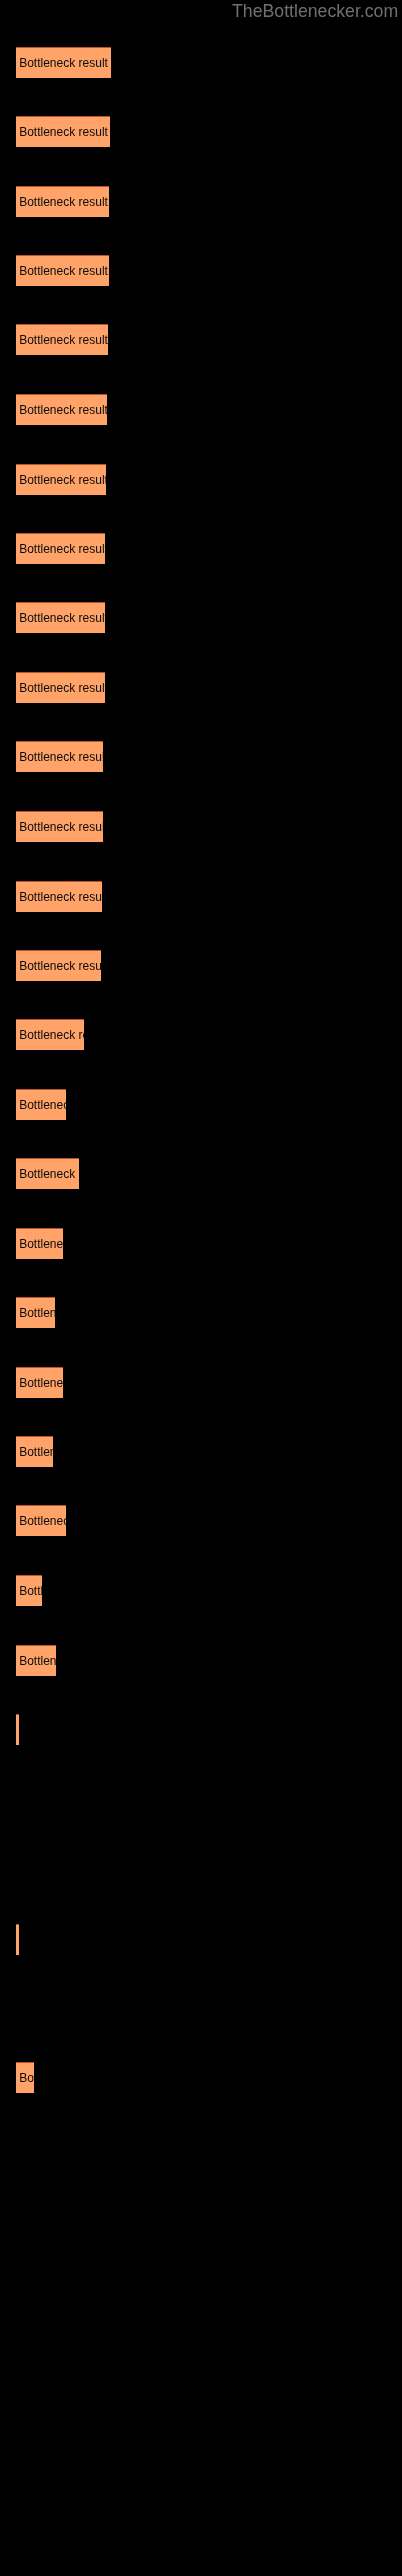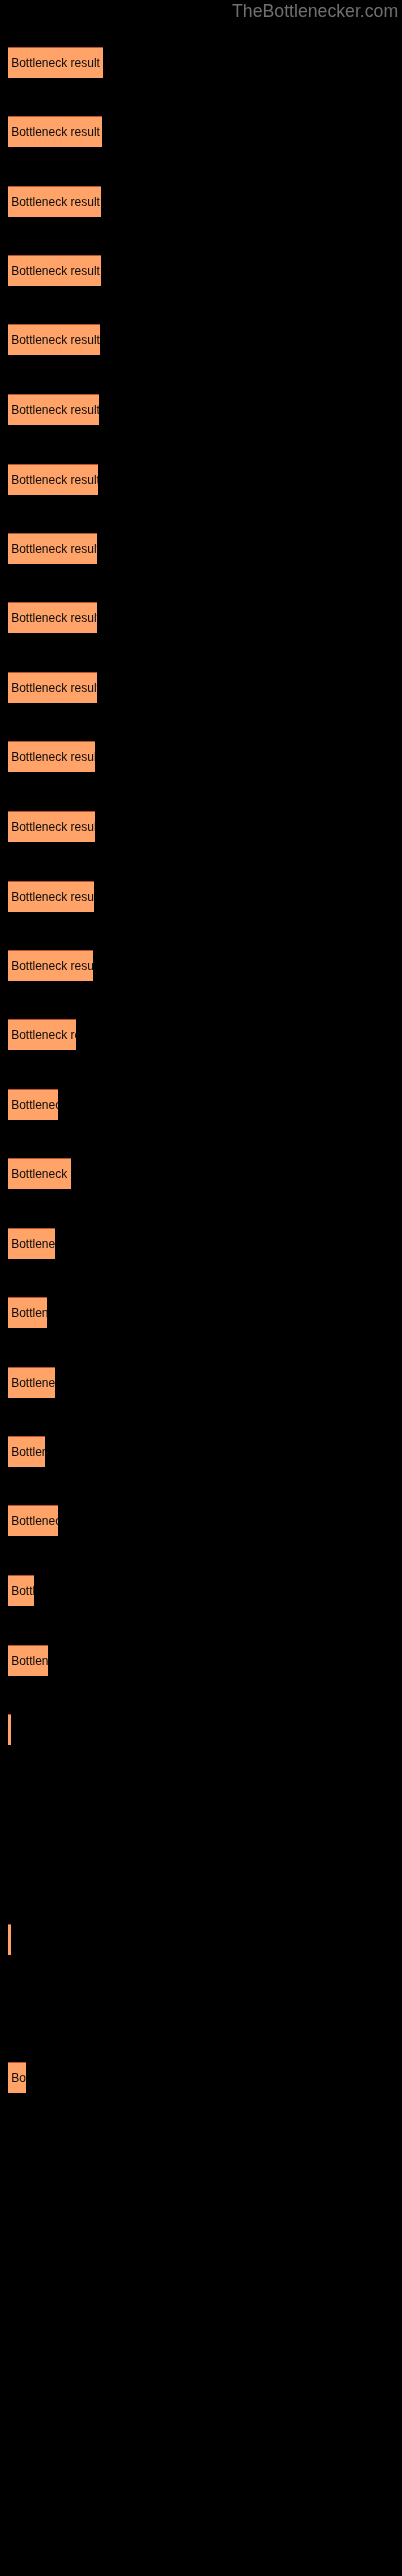--- a/index.html
+++ b/index.html
@@ -33,21 +33,21 @@
     font-size: 17.7px;
     line-height: 21px;
     color: #707070;
     font-family: "Liberation Sans", sans-serif;
     letter-spacing: 0px;
     white-space: nowrap;
   }
 
   .plot-area {
     position: absolute;
-    left: 8px;
+    left: 16px;
     top: 0;
     width: 333px;
     height: 2576px;
   }
 
   .bar-row {
     position: absolute;
     left: 0;
     height: 31px;
   }

